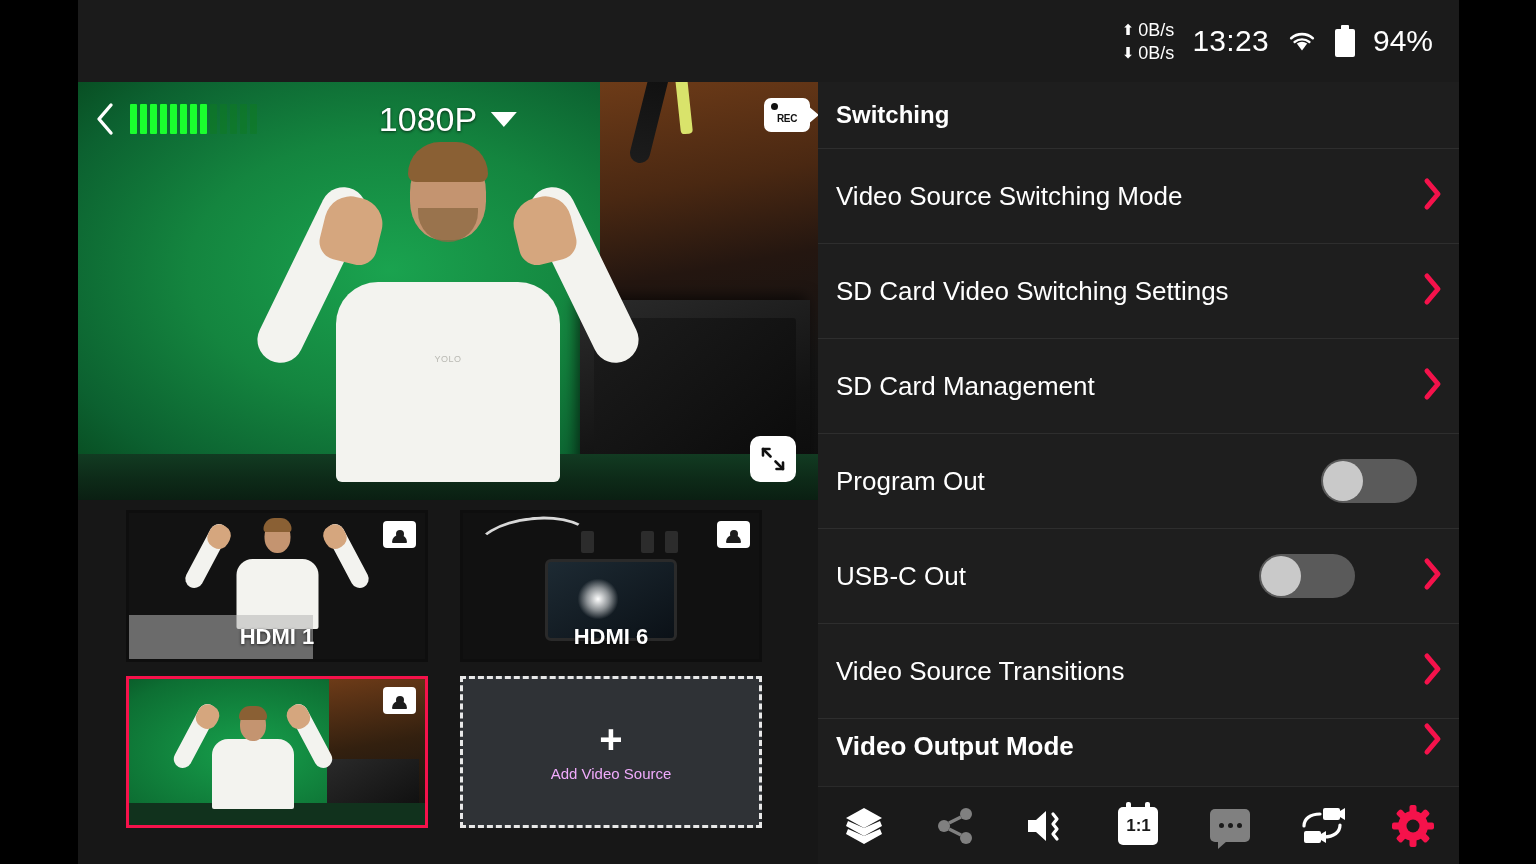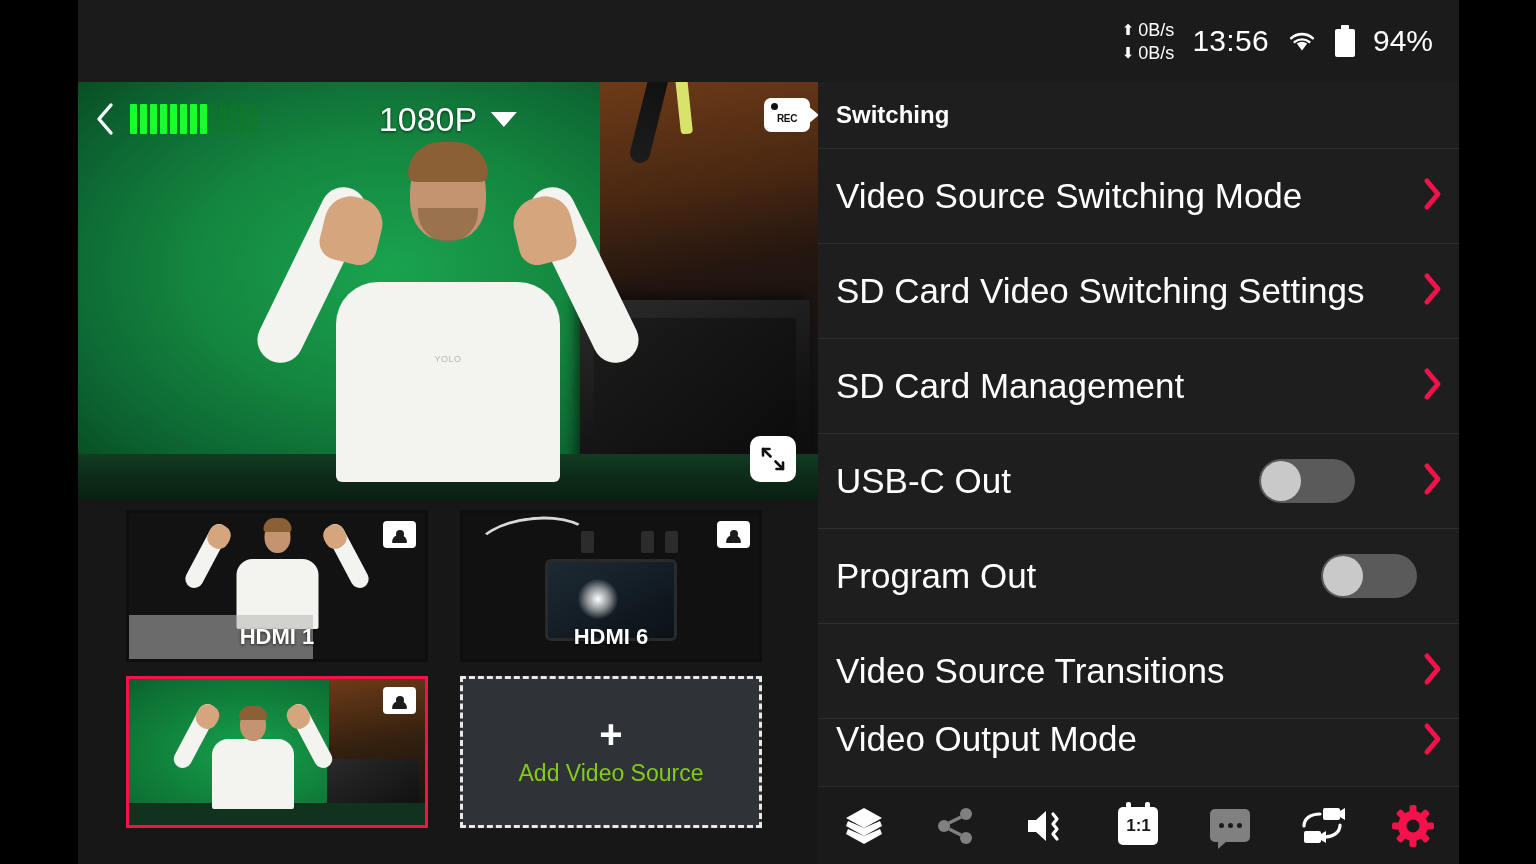--- a/index.html
+++ b/index.html
@@ -226,49 +226,49 @@
   .mini-person .mp-hand { position:absolute; width:22px;height:24px;background:#d5a67e;border-radius:10px; }
   .mini-person .mp-hand.l{ left:0;  top:0; }
   .mini-person .mp-hand.r{ right:0; top:0; }
 
   .add-source {
     width:302px; height:152px; border:3px dashed #e8e8e8; background:#2f3236;
     display:flex; flex-direction:column; align-items:center; justify-content:center;
     gap:10px; cursor:pointer;
   }
   .add-plus { color:#fff; font-size:40px; font-weight:bold; line-height:.8; }
-  .add-label { color:#84cc16; font-size:23px; }
+  .add-label { color:#f0abfc; font-size:15px; }
 
   
   #settings {
     position:absolute; left:818px; top:82px; width:641px; height:782px;
     background:#1e1e1e; z-index:25; overflow:hidden;
   }
   .set-header {
     height:66px; display:flex; align-items:center;
     padding-left:18px;
   }
   .set-title { color:#fff; font-size:24px; font-weight:bold; }
   .set-list { position:relative; }
   .set-row {
     position:relative; height:95px; display:flex; align-items:center;
     padding:0 0 0 18px; border-top:1px solid #2e2e2e; cursor:pointer;
   }
-  .set-row .lbl { color:#fff; font-size:35px; flex:1; }
+  .set-row .lbl { color:#fff; font-size:26px; flex:1; }
   .set-chev { position:absolute; right:14px; top:50%; transform:translateY(-50%); }
   .toggle {
     position:absolute; right:104px; top:50%; transform:translateY(-50%);
     width:96px; height:44px; border-radius:22px; background:#5a5a5a; cursor:pointer;
   }
   .toggle.no-chev { right:42px; }
   .toggle .knob {
     position:absolute; left:2px; top:2px; width:40px; height:40px;
     border-radius:50%; background:#c9c9c9;
   }
-  .set-row.partial { height:44px; align-items:center; overflow:hidden; }
+  .set-row.partial { height:44px; align-items:flex-end; overflow:hidden;font-weight:bold; }
   .set-row.partial .lbl { margin-top:-4px; }
 
   
   #toolbar {
     position:absolute; left:818px; bottom:0; width:641px; height:78px;
     background:#1a1a1a; z-index:35;
     display:flex; align-items:center; justify-content:space-around;
     border-top:1px solid #2a2a2a;
   }
   .tb-btn {
@@ -304,21 +304,21 @@
     <div class="net-rates">
       <div class="net-rate">
         <span class="arw">⬆</span>
         <span>0B/s</span>
       </div>
       <div class="net-rate">
         <span class="arw">⬇</span>
         <span>0B/s</span>
       </div>
     </div>
-    <div class="clock">13:56</div>
+    <div class="clock">13:23</div>
     <div class="wifi-ico">
       <svg width="30" height="24" viewBox="0 0 30 24">
         <path d="M15 21.5 L9.8 14.6 A9.4 9.4 0 0 1 20.2 14.6 Z" fill="#fff"></path>
         <path d="M4.2 9.2 A16.5 16.5 0 0 1 25.8 9.2" stroke="#fff" stroke-width="2.6" fill="none" stroke-linecap="round"></path>
         <path d="M7.6 13.0 A11.8 11.8 0 0 1 22.4 13.0" stroke="#fff" stroke-width="2.4" fill="none" stroke-linecap="round"></path>
       </svg>
     </div>
     <div class="batt-ico">
       <div class="batt-cap"></div>
       <div class="batt-body"></div>
@@ -490,33 +490,33 @@
               <polyline points="8,7 19,20 8,33" stroke="#f5124b" stroke-width="5" fill="none" stroke-linecap="round" stroke-linejoin="round"></polyline>
             </svg></div>
         </div>
         <div class="set-row">
           <div class="lbl">SD Card Management</div>
           <div class="set-chev"><svg width="26" height="40" viewBox="0 0 26 40">
               <polyline points="8,7 19,20 8,33" stroke="#f5124b" stroke-width="5" fill="none" stroke-linecap="round" stroke-linejoin="round"></polyline>
             </svg></div>
         </div>
         <div class="set-row">
+          <div class="lbl">Program Out</div>
+          <div class="toggle no-chev">
+            <div class="knob"></div>
+          </div>
+        </div>
+        <div class="set-row">
           <div class="lbl">USB-C Out</div>
           <div class="toggle">
             <div class="knob"></div>
           </div>
           <div class="set-chev"><svg width="26" height="40" viewBox="0 0 26 40">
               <polyline points="8,7 19,20 8,33" stroke="#f5124b" stroke-width="5" fill="none" stroke-linecap="round" stroke-linejoin="round"></polyline>
             </svg></div>
-        </div>
-        <div class="set-row">
-          <div class="lbl">Program Out</div>
-          <div class="toggle no-chev">
-            <div class="knob"></div>
-          </div>
         </div>
         <div class="set-row">
           <div class="lbl">Video Source Transitions</div>
           <div class="set-chev"><svg width="26" height="40" viewBox="0 0 26 40">
               <polyline points="8,7 19,20 8,33" stroke="#f5124b" stroke-width="5" fill="none" stroke-linecap="round" stroke-linejoin="round"></polyline>
             </svg></div>
         </div>
         <div class="set-row partial">
           <div class="lbl">Video Output Mode</div>
           <div class="set-chev"><svg width="26" height="40" viewBox="0 0 26 40">

